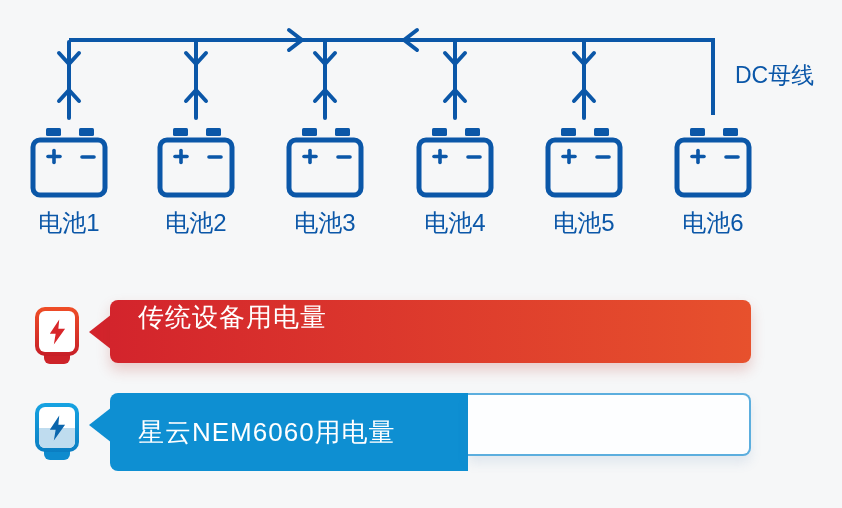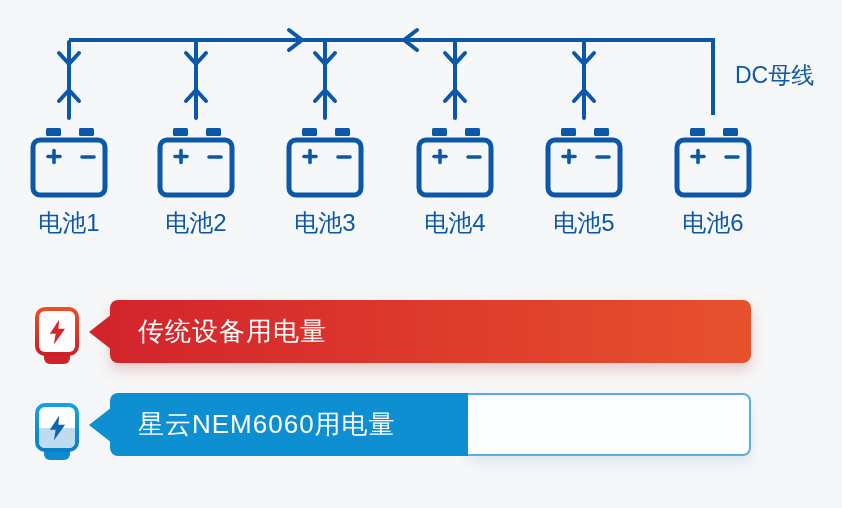--- a/index.html
+++ b/index.html
@@ -12,24 +12,24 @@
   }
   svg text{
     font-family:"Liberation Sans","DejaVu Sans",sans-serif;
   }
   
   .bar-red{
     position:absolute;left:110px;top:300px;width:641px;height:63px;
     box-sizing:border-box;border-radius:8px;
     background:linear-gradient(90deg,#d3242c 0%,#e7512d 100%);
     box-shadow:0 7px 14px rgba(180,45,35,.22);
-    display:flex;align-items:center;padding-left:28px;
+    display:flex;align-items:flex-start;padding-left:28px;
   }
   .bar-blue-fill{
-    position:absolute;left:110px;top:393px;width:358px;height:63px;
+    position:absolute;left:110px;top:393px;width:358px;height:78px;
     box-sizing:border-box;border-radius:8px 0 0 8px;
     background:#0e8fd2;
     display:flex;align-items:center;padding-left:28px;
   }
   .bar-blue-rest{
     position:absolute;left:468px;top:393px;width:283px;height:63px;
     box-sizing:border-box;
     border:2px solid #5caede;border-left:none;
     border-radius:0 8px 8px 0;
     background:#fdfeff;

